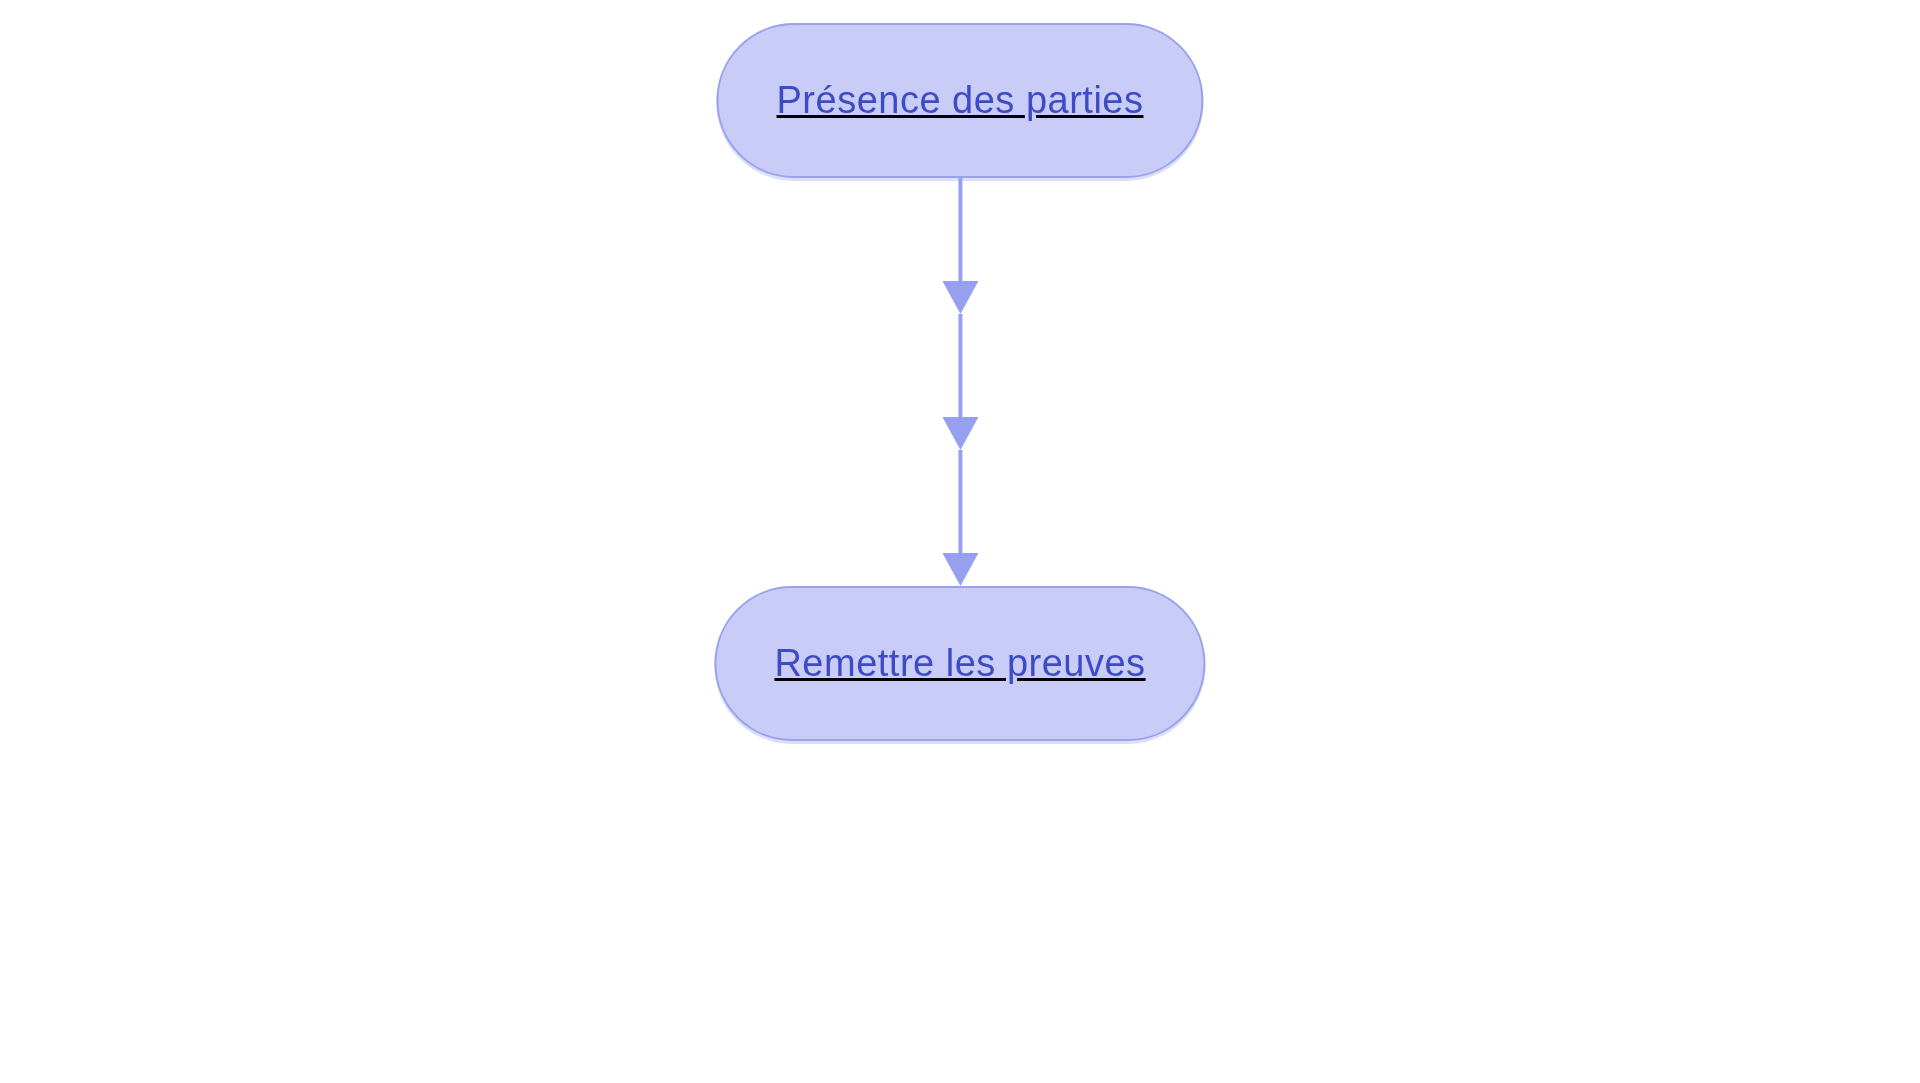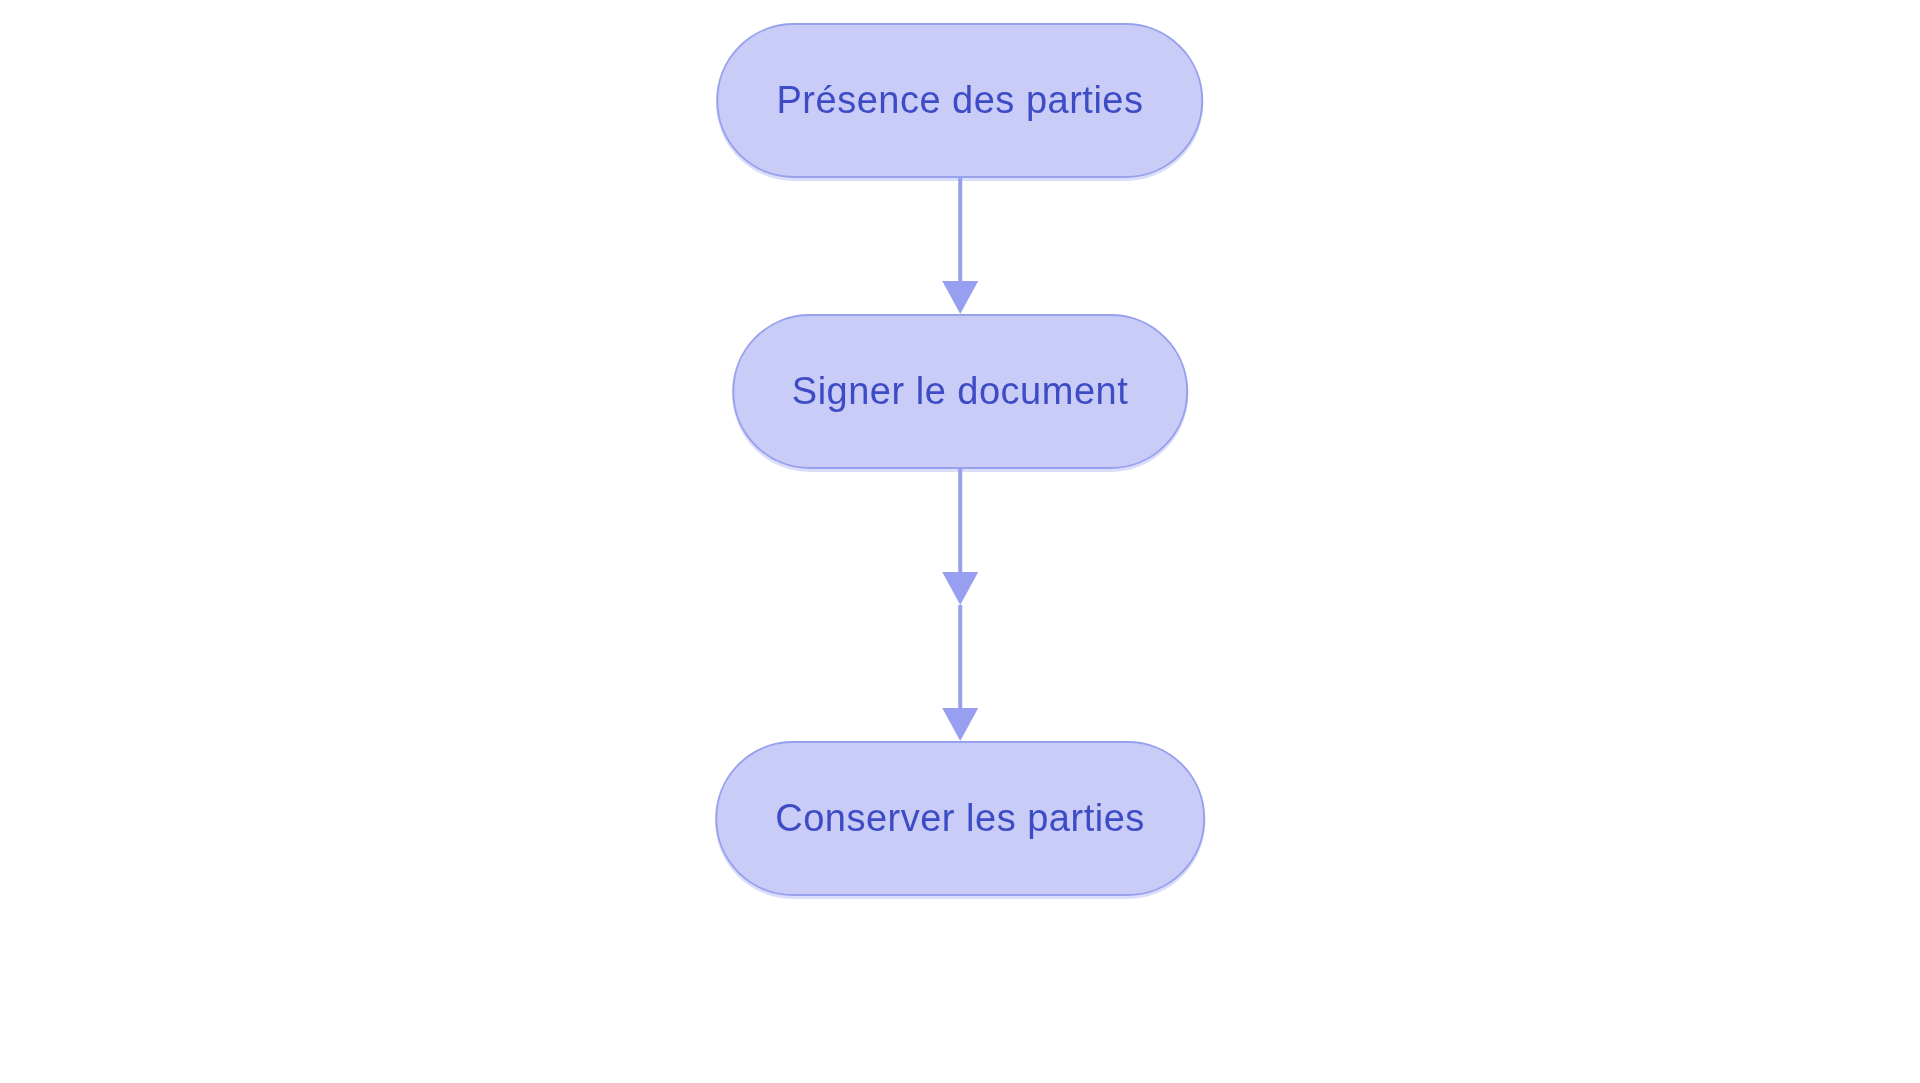--- a/index.html
+++ b/index.html
@@ -16,20 +16,21 @@
     font-family: "Liberation Sans", sans-serif;
   }
   .flow {
     position: absolute;
     left: 50%;
     top: 23px;
     transform: translateX(-50%);
     display: flex;
     flex-direction: column;
     align-items: center;
+    text-decoration: underline;
   }
   .node {
     box-sizing: border-box;
     height: 155px;
     min-width: 440px;
     padding: 0 58px;
     border-radius: 78px;
     background: #c9ccf7;
     border: 2px solid #98a1ee;
     box-shadow: 0 3px 0 rgba(152, 161, 238, 0.35);
@@ -70,33 +71,30 @@
 
     <div class="node">
       <span class="node-label">Présence des parties</span>
     </div>
 
     <div class="arrow">
       <div class="arrow-line"></div>
       <div class="arrow-head"></div>
     </div>
 
-    <div class="node">
-      <span class="node-label">Signer le document</span>
-    </div>
 
     <div class="arrow">
       <div class="arrow-line"></div>
       <div class="arrow-head"></div>
     </div>
 
 
     <div class="arrow">
       <div class="arrow-line"></div>
       <div class="arrow-head"></div>
     </div>
 
     <div class="node">
-      <span class="node-label">Conserver les parties</span>
+      <span class="node-label">Remettre les preuves</span>
     </div>
 
   </div>
 </div>
 
 </body></html>

